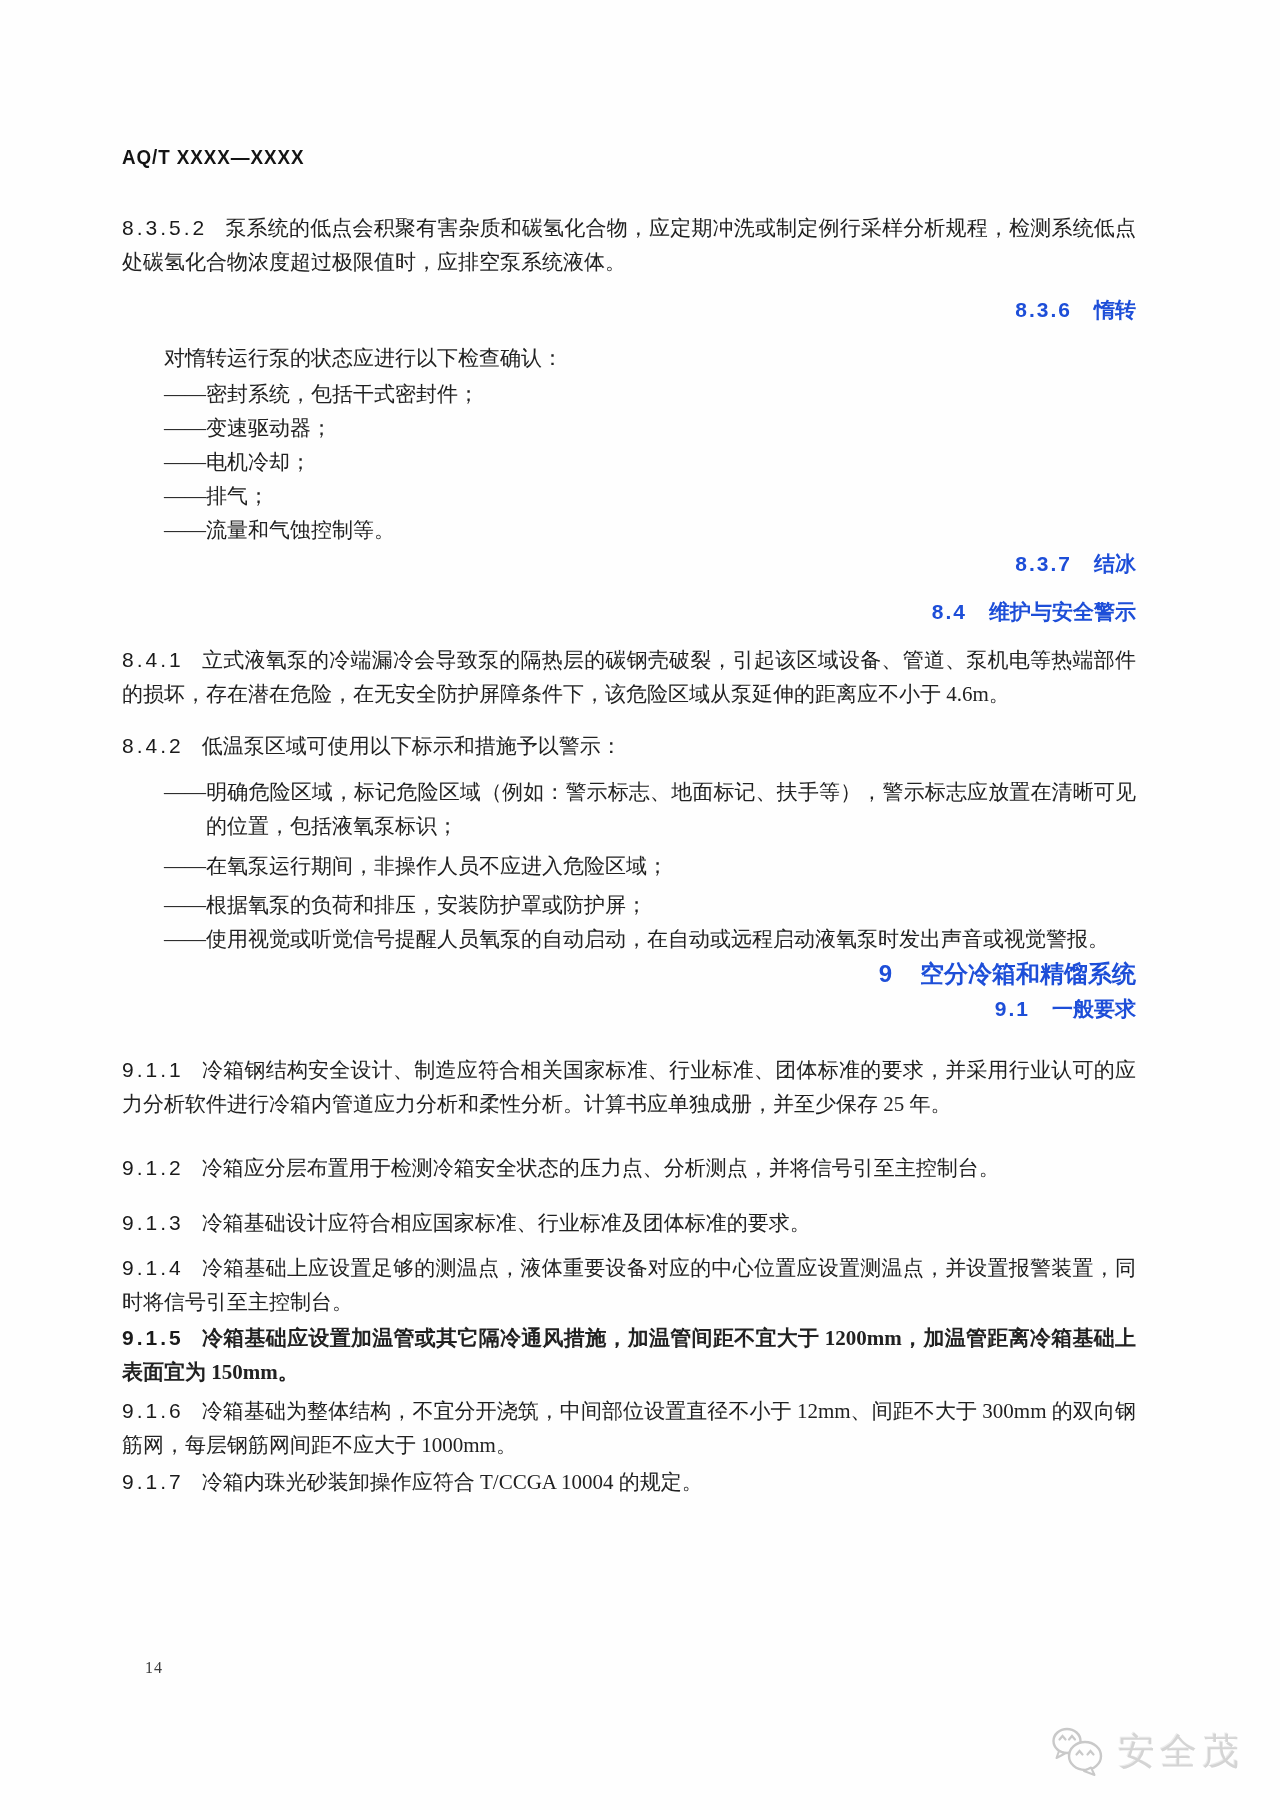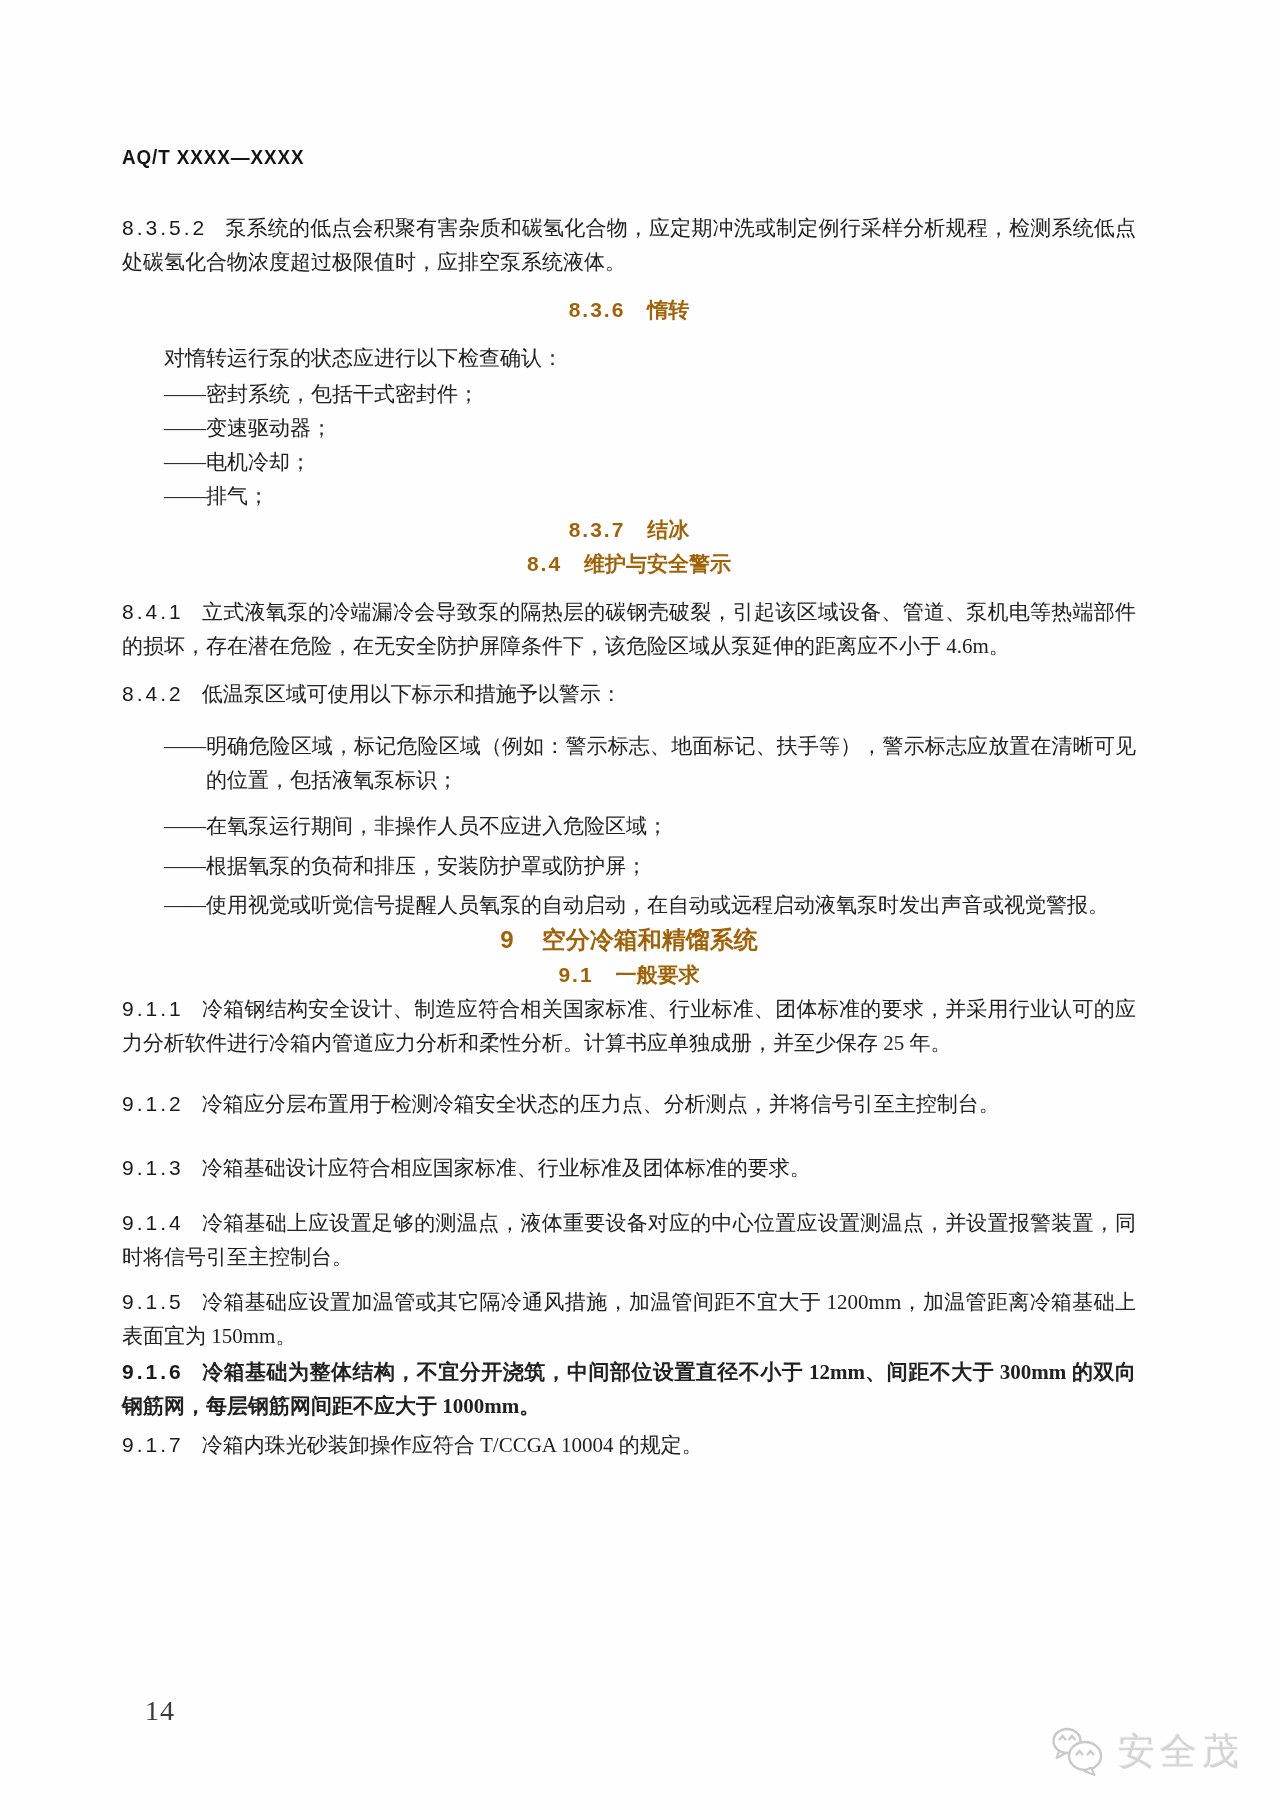--- a/index.html
+++ b/index.html
@@ -27,21 +27,21 @@
   #main p,#main div{margin:0;}
 
   .num{
     font-family:"Liberation Sans","DejaVu Sans",sans-serif;
     letter-spacing:3px;margin-right:18px;white-space:nowrap;
   }
   .b-clause .num{color:#1a1a1a;}
 
   .b-heading1,.b-heading2,.b-heading3{
     font-family:"Liberation Sans","DejaVu Sans",sans-serif;
-    font-weight:bold;color:#a16207;text-align:center;
+    font-weight:bold;color:#1d4ed8;text-align:right;
   }
   .b-heading1{font-size:24px;line-height:36px;}
   .b-heading2,.b-heading3{font-size:21px;line-height:34px;}
   .b-heading1 .num{margin-right:26px;letter-spacing:2px;}
   .b-heading2 .num,.b-heading3 .num{margin-right:22px;letter-spacing:2px;}
 
   .b-indent{text-indent:42px;}
   .b-dash{padding-left:84px;text-indent:-42px;}
 
   
@@ -60,21 +60,21 @@
   #main > :nth-child(21){margin-top:21px;}
   #main > :nth-child(22){margin-top:11px;}
   #main > :nth-child(23){margin-top:2px;font-weight:bold;}
   #main > :nth-child(24){margin-top:5px;}
   #main > :nth-child(25){margin-top:3px;}
   #main > :nth-child(26){margin-top:7px;}
   #main > :nth-child(27){margin-top:0;}
 
   .page-number{
     position:absolute;left:145px;top:1659px;
-    font-size:28px;color:#3a3a3a;letter-spacing:1px;margin-top:36px;
+    font-size:16px;color:#3a3a3a;letter-spacing:1px;
   }
 
   .watermark{
     position:absolute;right:36px;top:1726px;
     display:flex;align-items:center;gap:12px;
     user-select:none;
   }
   .watermark .wm-text{
     font-family:"Liberation Sans","DejaVu Sans",sans-serif;
     font-size:37px;letter-spacing:5px;color:#d4d4d4;
@@ -91,20 +91,21 @@
   <div class="doc-header">AQ/T XXXX—XXXX</div>
 
   <div id="main">
       <p class="b-clause"><span class="num">8.3.5.2</span><span>泵系统的低点会积聚有害杂质和碳氢化合物，应定期冲洗或制定例行采样分析规程，检测系统低点处碳氢化合物浓度超过极限值时，应排空泵系统液体。</span></p>
       <div class="b-heading3"><span class="num">8.3.6</span><span>惰转</span></div>
       <p class="b-indent"><span>对惰转运行泵的状态应进行以下检查确认：</span></p>
       <p class="b-dash"><span>——密封系统，包括干式密封件；</span></p>
       <p class="b-dash"><span>——变速驱动器；</span></p>
       <p class="b-dash"><span>——电机冷却；</span></p>
       <p class="b-dash"><span>——排气；</span></p>
+      <p class="b-dash"><span>——流量和气蚀控制等。</span></p>
       <div class="b-heading3"><span class="num">8.3.7</span><span>结冰</span></div>
       <div class="b-heading2"><span class="num">8.4</span><span>维护与安全警示</span></div>
       <p class="b-clause"><span class="num">8.4.1</span><span>立式液氧泵的冷端漏冷会导致泵的隔热层的碳钢壳破裂，引起该区域设备、管道、泵机电等热端部件的损坏，存在潜在危险，在无安全防护屏障条件下，该危险区域从泵延伸的距离应不小于 4.6m。</span></p>
       <p class="b-clause"><span class="num">8.4.2</span><span>低温泵区域可使用以下标示和措施予以警示：</span></p>
       <p class="b-dash"><span>——明确危险区域，标记危险区域（例如：警示标志、地面标记、扶手等），警示标志应放置在清晰可见的位置，包括液氧泵标识；</span></p>
       <p class="b-dash"><span>——在氧泵运行期间，非操作人员不应进入危险区域；</span></p>
       <p class="b-dash"><span>——根据氧泵的负荷和排压，安装防护罩或防护屏；</span></p>
       <p class="b-dash"><span>——使用视觉或听觉信号提醒人员氧泵的自动启动，在自动或远程启动液氧泵时发出声音或视觉警报。</span></p>
       <div class="b-heading1"><span class="num">9</span><span>空分冷箱和精馏系统</span></div>
       <div class="b-heading2"><span class="num">9.1</span><span>一般要求</span></div>

